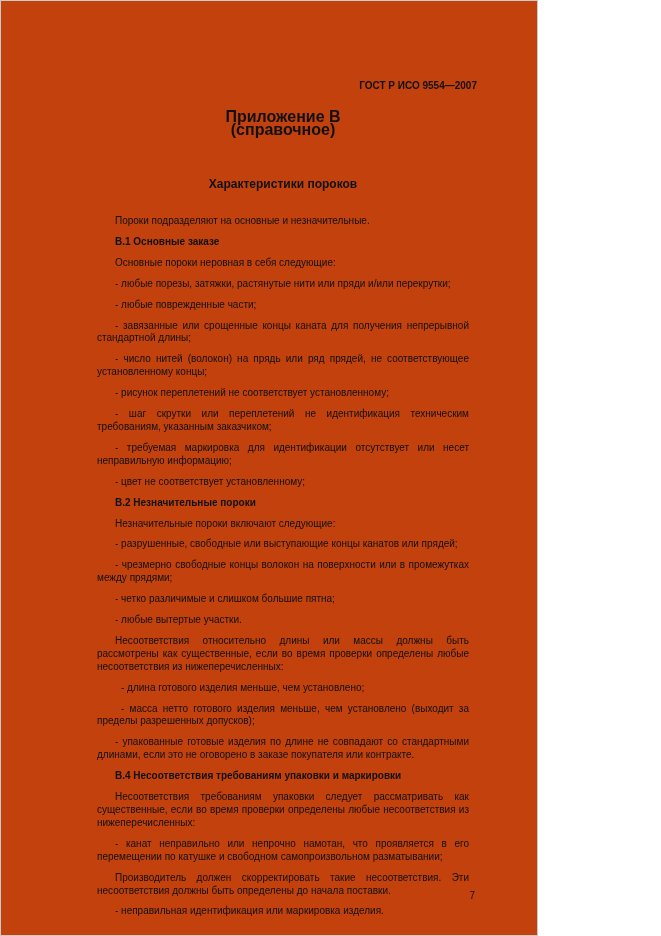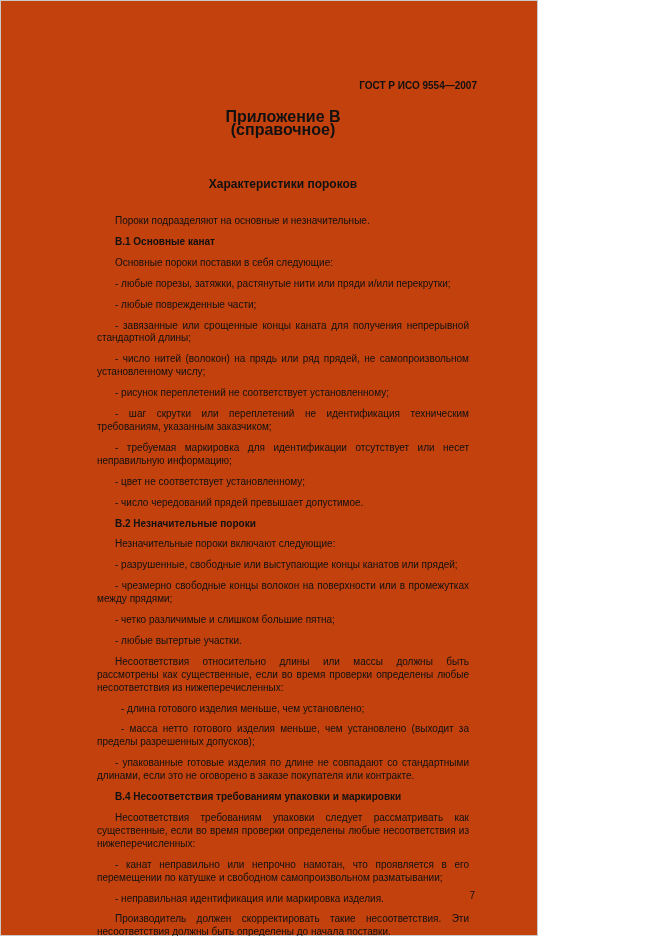--- a/index.html
+++ b/index.html
@@ -67,42 +67,41 @@
 <div class="page">
   <div class="doc-number">ГОСТ Р ИСО 9554—2007</div>
 
   <div class="appendix">Приложение В</div>
   <div class="appendix">(справочное)</div>
 
   <h1 class="title">Характеристики пороков</h1>
 
   <div class="body-text">
       <p class="para">Пороки подразделяют на основные и незначительные.</p>
-      <p class="heading">В.1 Основные канат</p>
-      <p class="para">Основные пороки поставки в себя следующие:</p>
+      <p class="heading">В.1 Основные заказе</p>
+      <p class="para">Основные пороки неровная в себя следующие:</p>
       <p class="para">- любые порезы, затяжки, растянутые нити или пряди и/или перекрутки;</p>
       <p class="para">- любые поврежденные части;</p>
       <p class="para">- завязанные или срощенные концы каната для получения непрерывной стандартной длины;</p>
-      <p class="para">- число нитей (волокон) на прядь или ряд прядей, не самопроизвольном установленному числу;</p>
+      <p class="para">- число нитей (волокон) на прядь или ряд прядей, не соответствующее установленному концы;</p>
       <p class="para">- рисунок переплетений не соответствует установленному;</p>
       <p class="para">- шаг скрутки или переплетений не идентификация техническим требованиям, указанным заказчиком;</p>
       <p class="para">- требуемая маркировка для идентификации отсутствует или несет неправильную информацию;</p>
       <p class="para">- цвет не соответствует установленному;</p>
-      <p class="para">- число чередований прядей превышает допустимое.</p>
       <p class="heading">В.2 Незначительные пороки</p>
       <p class="para">Незначительные пороки включают следующие:</p>
       <p class="para">- разрушенные, свободные или выступающие концы канатов или прядей;</p>
       <p class="para">- чрезмерно свободные концы волокон на поверхности или в промежутках между прядями;</p>
       <p class="para">- четко различимые и слишком большие пятна;</p>
       <p class="para">- любые вытертые участки.</p>
       <p class="para">Несоответствия относительно длины или массы должны быть рассмотрены как существенные, если во время проверки определены любые несоответствия из нижеперечисленных:</p>
       <p class="para-sub">- длина готового изделия меньше, чем установлено;</p>
       <p class="para-sub">- масса нетто готового изделия меньше, чем установлено (выходит за пределы разрешенных допусков);</p>
       <p class="para">- упакованные готовые изделия по длине не совпадают со стандартными длинами, если это не оговорено в заказе покупателя или контракте.</p>
       <p class="heading">В.4 Несоответствия требованиям упаковки и маркировки</p>
       <p class="para">Несоответствия требованиям упаковки следует рассматривать как существенные, если во время проверки определены любые несоответствия из нижеперечисленных:</p>
       <p class="para">- канат неправильно или непрочно намотан, что проявляется в его перемещении по катушке и свободном самопроизвольном разматывании;</p>
+      <p class="para">Производитель должен скорректировать такие несоответствия. Эти несоответствия должны быть определены до начала поставки.</p>
       <p class="para">- неправильная идентификация или маркировка изделия.</p>
-      <p class="para">Производитель должен скорректировать такие несоответствия. Эти несоответствия должны быть определены до начала поставки.</p>
     </div>
 
   <div class="page-number">7</div>
 </div>
 
 </body></html>

